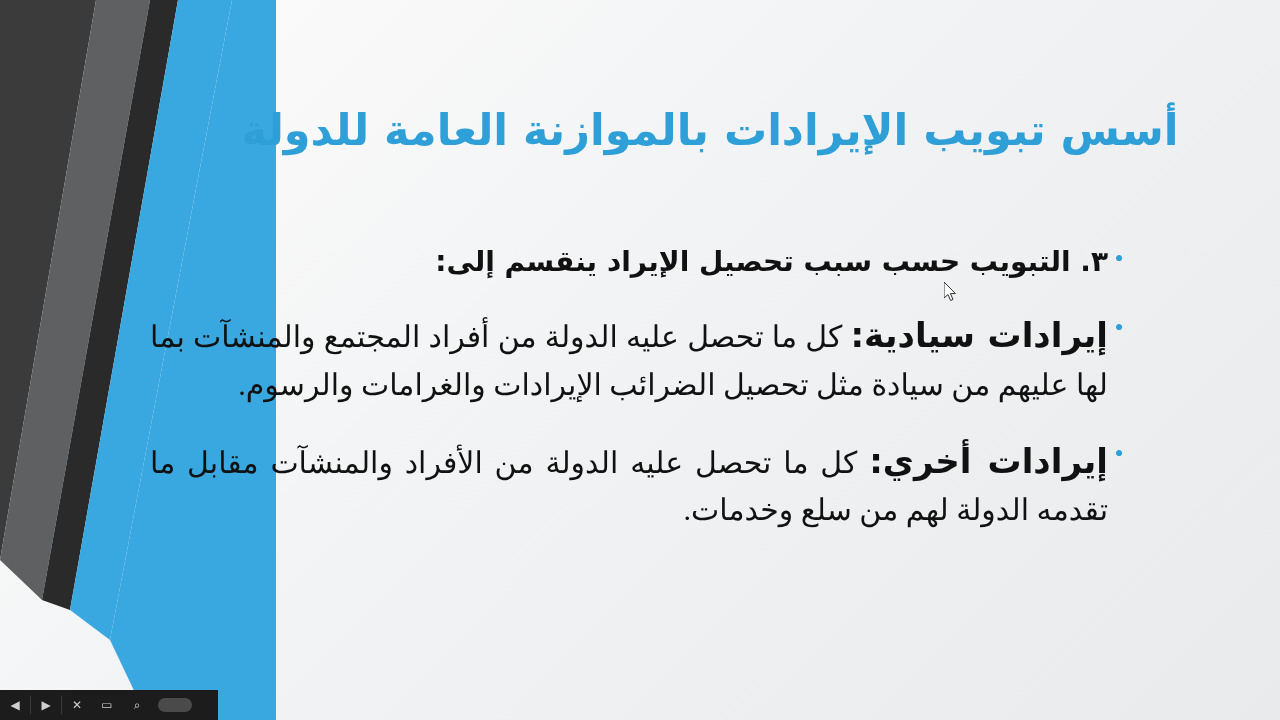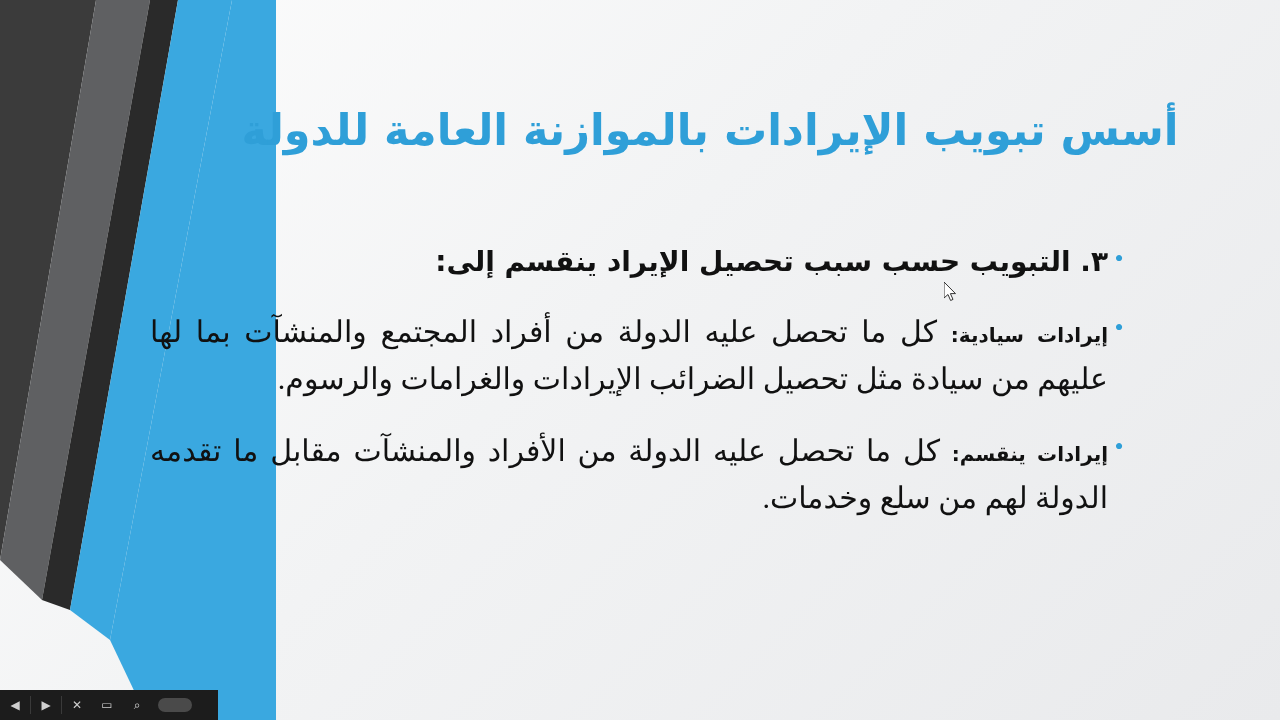--- a/index.html
+++ b/index.html
@@ -77,21 +77,21 @@
     text-align-last: right;
   }
 
   .bullet-text.centered-line {
     text-align: center;
   }
 
   .lead {
     font-family: "DejaVu Sans", "Liberation Sans", sans-serif;
     font-weight: bold;
-    font-size: 20px;
+    font-size: 34px;
   }
 
   .item1 .bullet-text {
     font-family: "DejaVu Sans", "Liberation Sans", sans-serif;
     font-weight: bold;
     font-size: 28px;
   }
 
   
   .playerbar {
@@ -164,21 +164,21 @@
     <div class="bullet-row">
       <div class="bullet-dot">•</div>
       <div class="bullet-text">
         <span class="lead">إيرادات سيادية:</span><span> كل ما تحصل عليه الدولة من أفراد المجتمع والمنشآت بما لها عليهم من سيادة مثل تحصيل الضرائب الإيرادات والغرامات والرسوم.</span>
       </div>
     </div>
 
     <div class="bullet-row">
       <div class="bullet-dot">•</div>
       <div class="bullet-text">
-        <span class="lead">إيرادات ينقسم:</span><span> كل ما تحصل عليه الدولة من الأفراد والمنشآت مقابل ما تقدمه الدولة لهم من سلع وخدمات.</span>
+        <span class="lead">إيرادات أخري:</span><span> كل ما تحصل عليه الدولة من الأفراد والمنشآت مقابل ما تقدمه الدولة لهم من سلع وخدمات.</span>
       </div>
     </div>
 
   </div>
 
   <div class="playerbar">
     <div class="pb-btn">◀</div>
     <div class="pb-sep"></div>
     <div class="pb-btn">▶</div>
     <div class="pb-sep"></div>

